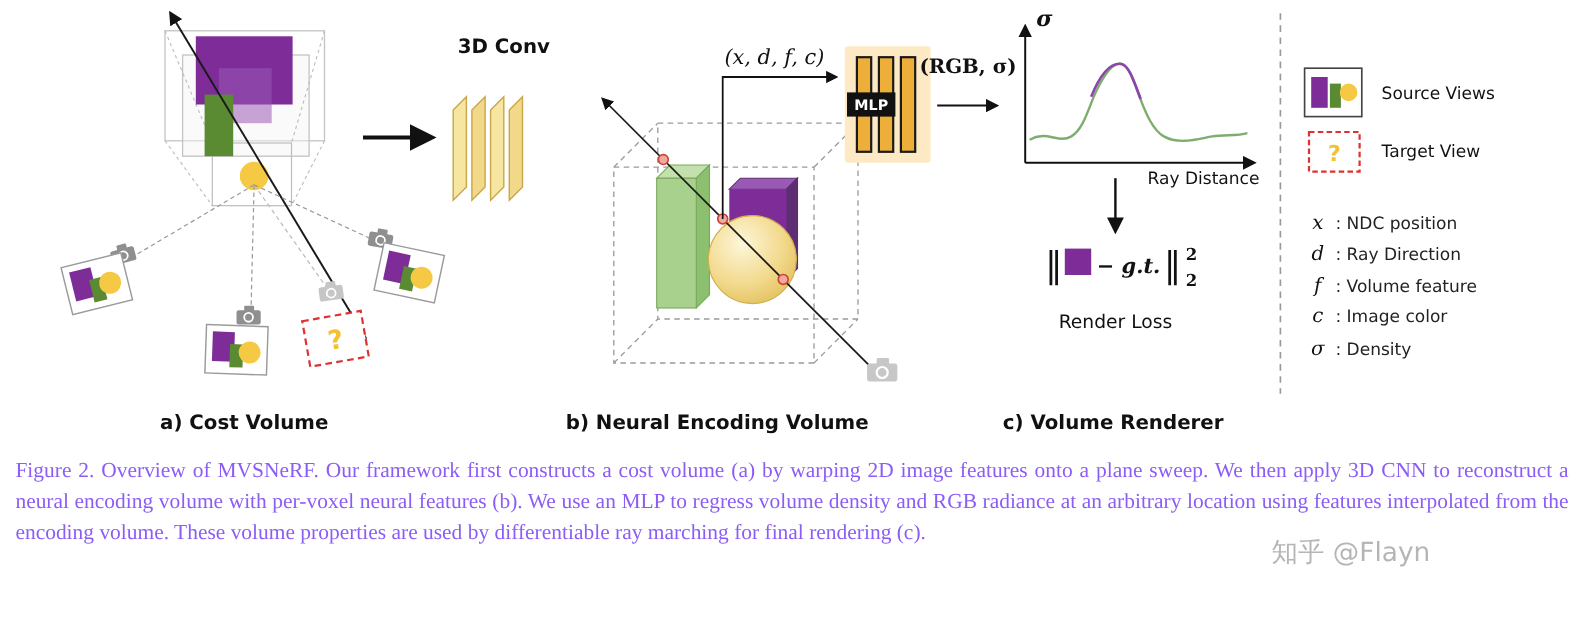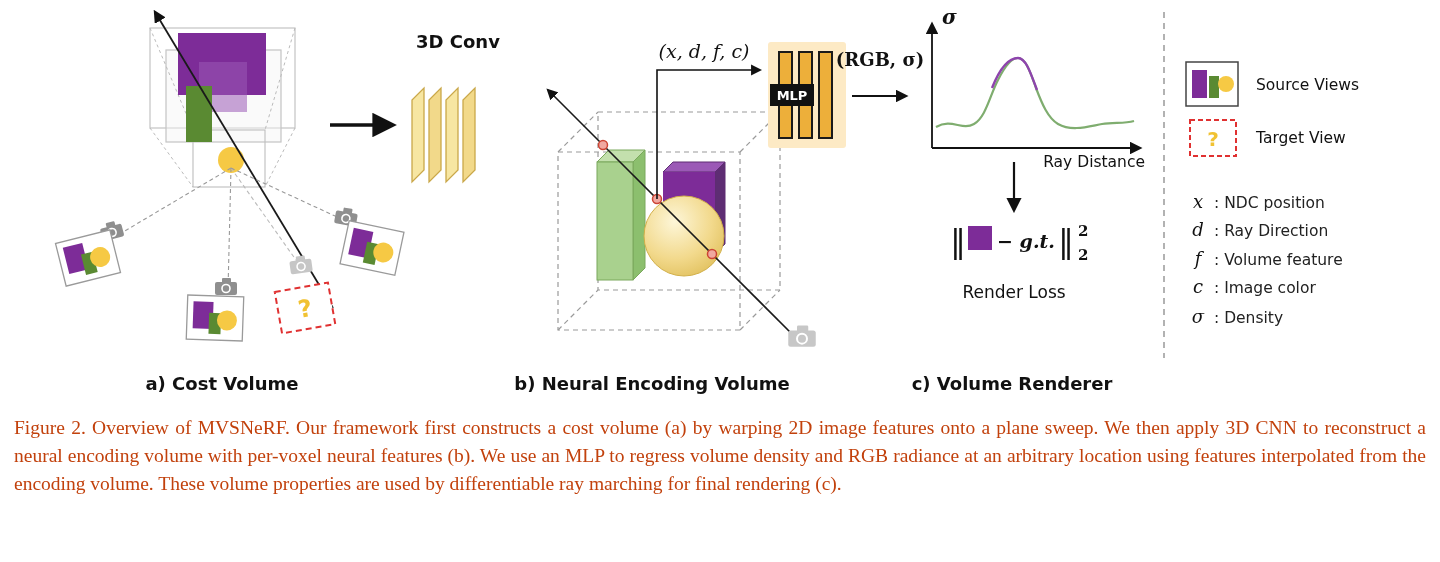--- a/index.html
+++ b/index.html
@@ -6,21 +6,21 @@
   body { background:#fff; }
   .page { position:relative; width:1440px; height:562px; background:#ffffff; overflow:hidden; }
   .t-sans  { font-family:"DejaVu Sans", sans-serif; }
   .t-serif { font-family:"DejaVu Serif", serif; }
   .panel-label { font-family:"DejaVu Sans", sans-serif; font-weight:700; font-size:18px; fill:#111; }
   .math-it { font-family:"DejaVu Serif", serif; font-style:italic; fill:#111; }
   .leg-desc { font-family:"DejaVu Sans", sans-serif; font-size:15.5px; fill:#222; }
   .leg-sym  { font-family:"DejaVu Serif", serif; font-style:italic; font-size:18px; fill:#111; }
   .caption {
     font-family:"Liberation Serif", serif;
-    font-size:19.5px; line-height:1.43; color:#c2410c;
+    font-size:19.5px; line-height:1.43; color:#8b5cf6;
     text-align:justify; margin:10px 14px 0 14px;
   }
   .watermark {
     position:absolute; left:1156px; top:486px;
     font-family:"DejaVu Sans", sans-serif; font-size:24px;
     color:#8f8f8f; opacity:0.65; pointer-events:none; white-space:nowrap;
   }
 </style>
 </head>
 <body>
@@ -191,14 +191,15 @@
     </g>
 
     <text x="222" y="390" text-anchor="middle" class="panel-label">a) Cost Volume</text>
     <text x="652" y="390" text-anchor="middle" class="panel-label">b) Neural Encoding Volume</text>
     <text x="1012" y="390" text-anchor="middle" class="panel-label">c) Volume Renderer</text>
   </svg>
 
   
   <p class="caption">Figure 2. Overview of MVSNeRF. Our framework first constructs a cost volume (a) by warping 2D image features onto a plane sweep. We then apply 3D CNN to reconstruct a neural encoding volume with per-voxel neural features (b). We use an MLP to regress volume density and RGB radiance at an arbitrary location using features interpolated from the encoding volume. These volume properties are used by differentiable ray marching for final rendering (c).</p>
 
+  <div class="watermark">知乎 @Flayn</div>
 
 </div>
 
 </body></html>

